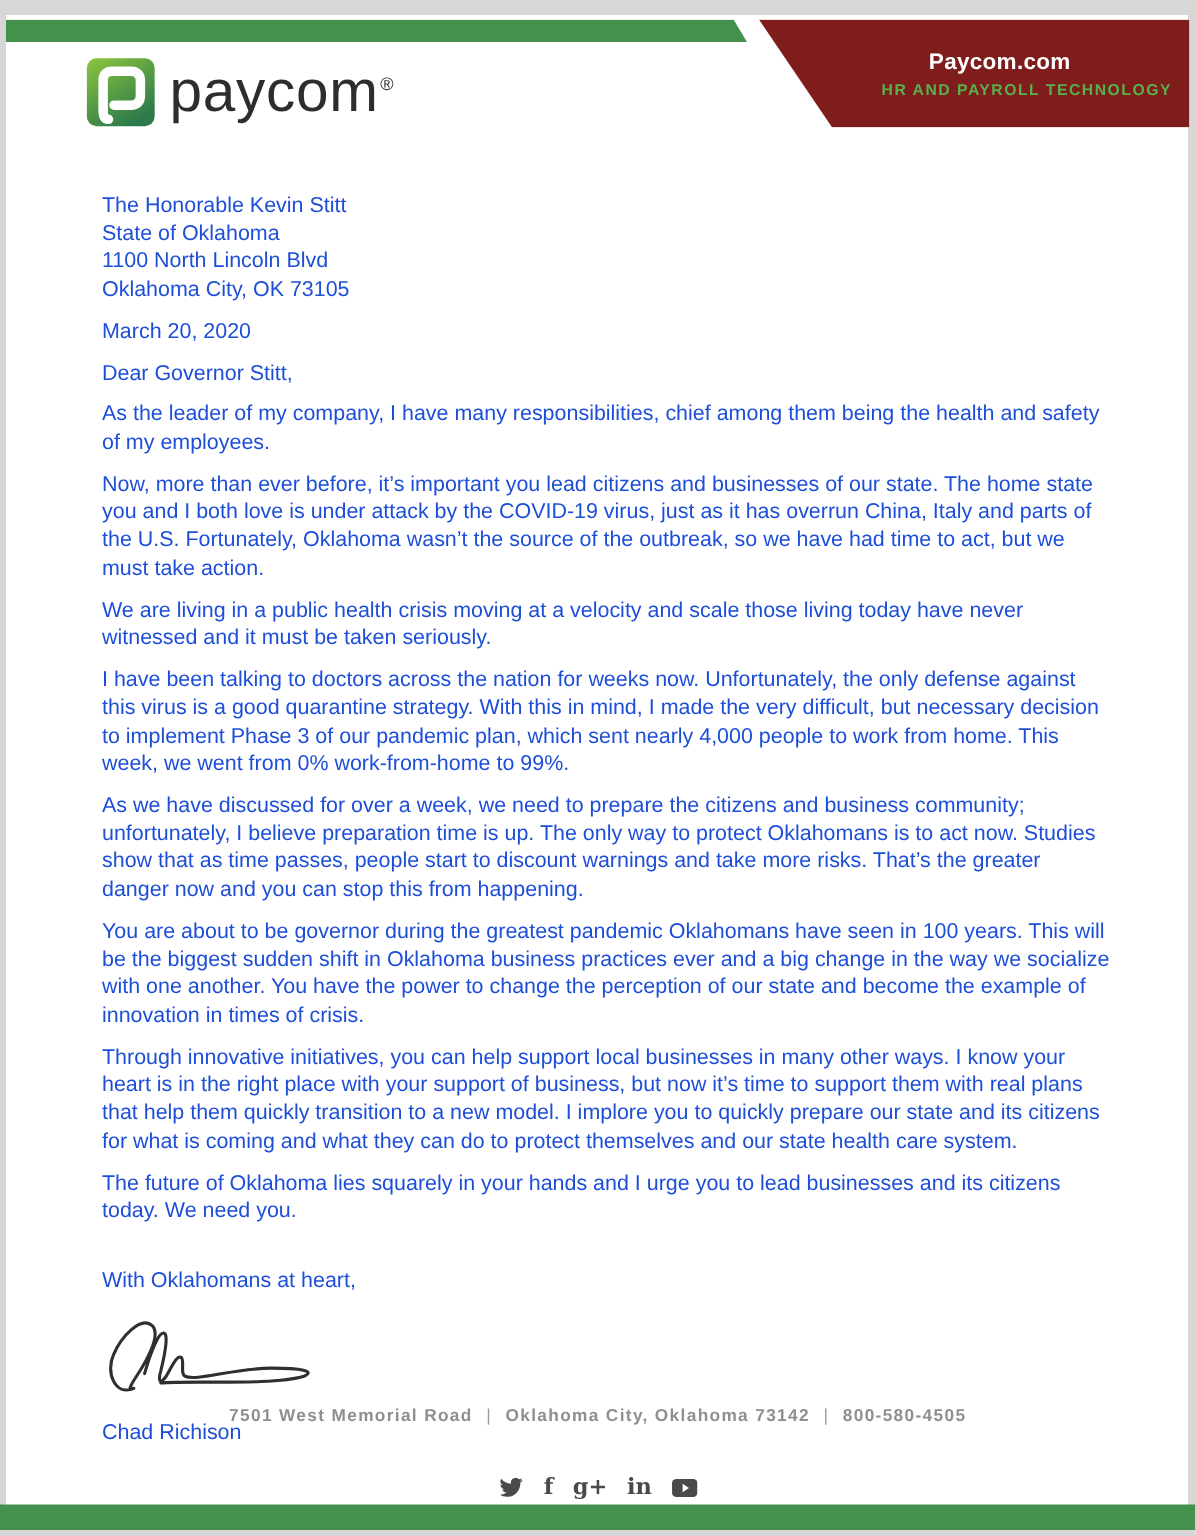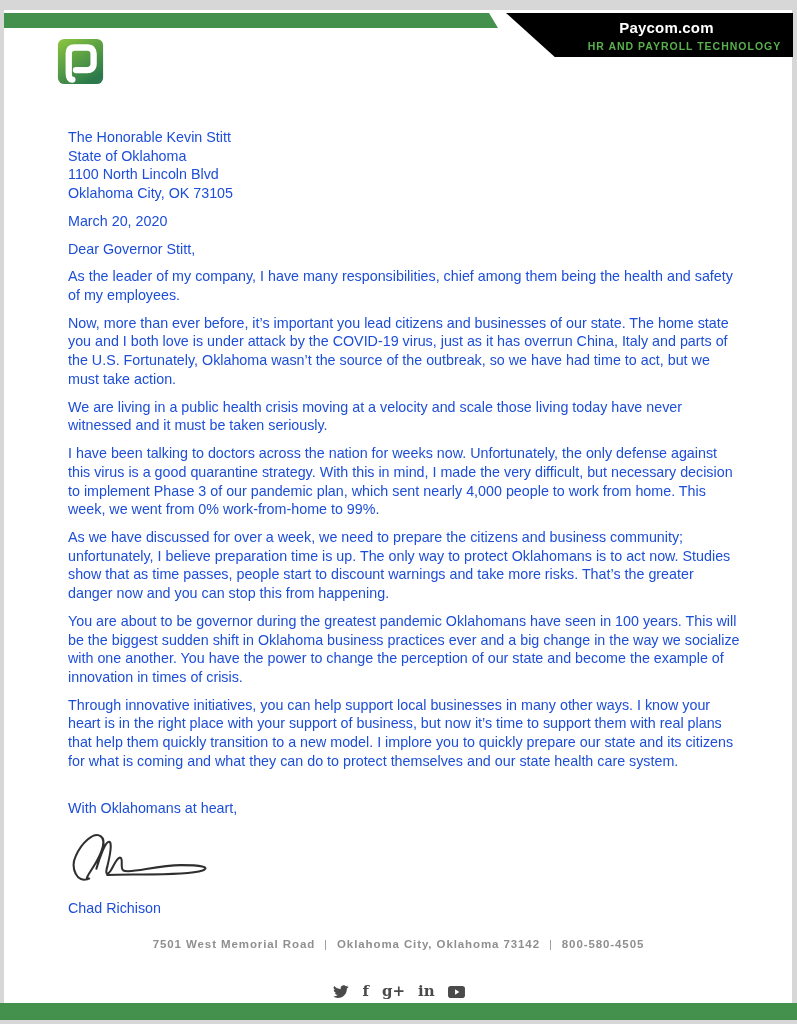--- a/index.html
+++ b/index.html
@@ -23,22 +23,22 @@
   .top-bar{
     position:absolute;
     left:4px;top:13px;
     width:494px;height:15px;
     background:#44914d;
     clip-path:polygon(0 0, calc(100% - 9px) 0, 100% 100%, 0 100%);
   }
   .badge{
     position:absolute;
     left:506px;top:13px;
-    width:287px;height:44px;
-    background:#000000;
+    width:287px;height:72px;
+    background:#7f1d1d;
     clip-path:polygon(0 0, 100% 0, 100% 100%, 17% 100%);
     display:flex;flex-direction:column;justify-content:center;align-items:center;
     padding-left:34px;box-sizing:border-box;
   }
   .badge-title{
     color:#ffffff;font-size:15px;font-weight:bold;letter-spacing:.2px;
   }
   .badge-subtitle{
     color:#58b14c;font-size:10.5px;font-weight:bold;letter-spacing:1px;
     margin-top:4px;
@@ -107,20 +107,21 @@
     <svg class="logo-mark" viewBox="0 0 52 52" xmlns="http://www.w3.org/2000/svg">
       <defs>
         <linearGradient id="pg" x1="0" y1="0" x2="0.6" y2="1">
           <stop offset="0" stop-color="#8cc63e"></stop>
           <stop offset="1" stop-color="#2c7a4b"></stop>
         </linearGradient>
       </defs>
       <rect x="1" y="1" width="50" height="50" rx="7" fill="url(#pg)"></rect>
       <path d="M17 46 C13.5 46 13 42 13 39 L13 17 C13 12.5 15.5 10.5 19.5 10.5 L33.5 10.5 C38.5 10.5 40.5 13.5 40.5 17.5 L40.5 28.5 C40.5 33.5 37.5 35.5 33.5 35.5 L21 35.5" stroke="#ffffff" stroke-width="7" fill="none" stroke-linecap="round" stroke-linejoin="round"></path>
     </svg>
+    <div class="logo-word"><span>paycom</span><span class="logo-reg">®</span></div>
   </div>
 
   <div class="letter">
     <div class="block">
       <div>The Honorable Kevin Stitt</div>
       <div>State of Oklahoma</div>
       <div>1100 North Lincoln Blvd</div>
       <div>Oklahoma City, OK 73105</div>
     </div>
 
@@ -128,20 +129,21 @@
 
     <div class="block">Dear Governor Stitt,</div>
 
     <p>As the leader of my company, I have many responsibilities, chief among them being the health and safety of my employees.</p>
     <p>Now, more than ever before, it’s important you lead citizens and businesses of our state. The home state you and I both love is under attack by the COVID-19 virus, just as it has overrun China, Italy and parts of the U.S. Fortunately, Oklahoma wasn’t the source of the outbreak, so we have had time to act, but we must take action.</p>
     <p>We are living in a public health crisis moving at a velocity and scale those living today have never witnessed and it must be taken seriously.</p>
     <p>I have been talking to doctors across the nation for weeks now. Unfortunately, the only defense against this virus is a good quarantine strategy. With this in mind, I made the very difficult, but necessary decision to implement Phase 3 of our pandemic plan, which sent nearly 4,000 people to work from home. This week, we went from 0% work-from-home to 99%.</p>
     <p>As we have discussed for over a week, we need to prepare the citizens and business community; unfortunately, I believe preparation time is up. The only way to protect Oklahomans is to act now. Studies show that as time passes, people start to discount warnings and take more risks. That’s the greater danger now and you can stop this from happening.</p>
     <p>You are about to be governor during the greatest pandemic Oklahomans have seen in 100 years. This will be the biggest sudden shift in Oklahoma business practices ever and a big change in the way we socialize with one another. You have the power to change the perception of our state and become the example of innovation in times of crisis.</p>
     <p>Through innovative initiatives, you can help support local businesses in many other ways. I know your heart is in the right place with your support of business, but now it’s time to support them with real plans that help them quickly transition to a new model. I implore you to quickly prepare our state and its citizens for what is coming and what they can do to protect themselves and our state health care system.</p>
+    <p>The future of Oklahoma lies squarely in your hands and I urge you to lead businesses and its citizens today. We need you.</p>
 
     <div class="closing">With Oklahomans at heart,</div>
 
     <svg class="signature" width="175" height="72" viewBox="0 0 190 80" xmlns="http://www.w3.org/2000/svg">
       <path d="M28 64 C14 70 7 52 13 39 C19 25 33 11 41 17 C49 23 38 43 30 55 C26 61 23 67 27 64
                M36 53 C40 39 46 23 50 23 C54 23 51 39 48 51 C46 58 47 62 52 55 C56 48 60 39 63 41 C66 43 62 53 66 55 C74 59 102 49 130 49 C152 49 163 51 154 55 C131 62 70 58 48 60" stroke="#2f2f2f" stroke-width="2.3" fill="none" stroke-linecap="round" stroke-linejoin="round"></path>
     </svg>
 
     <div class="signer">Chad Richison</div>
   </div>

